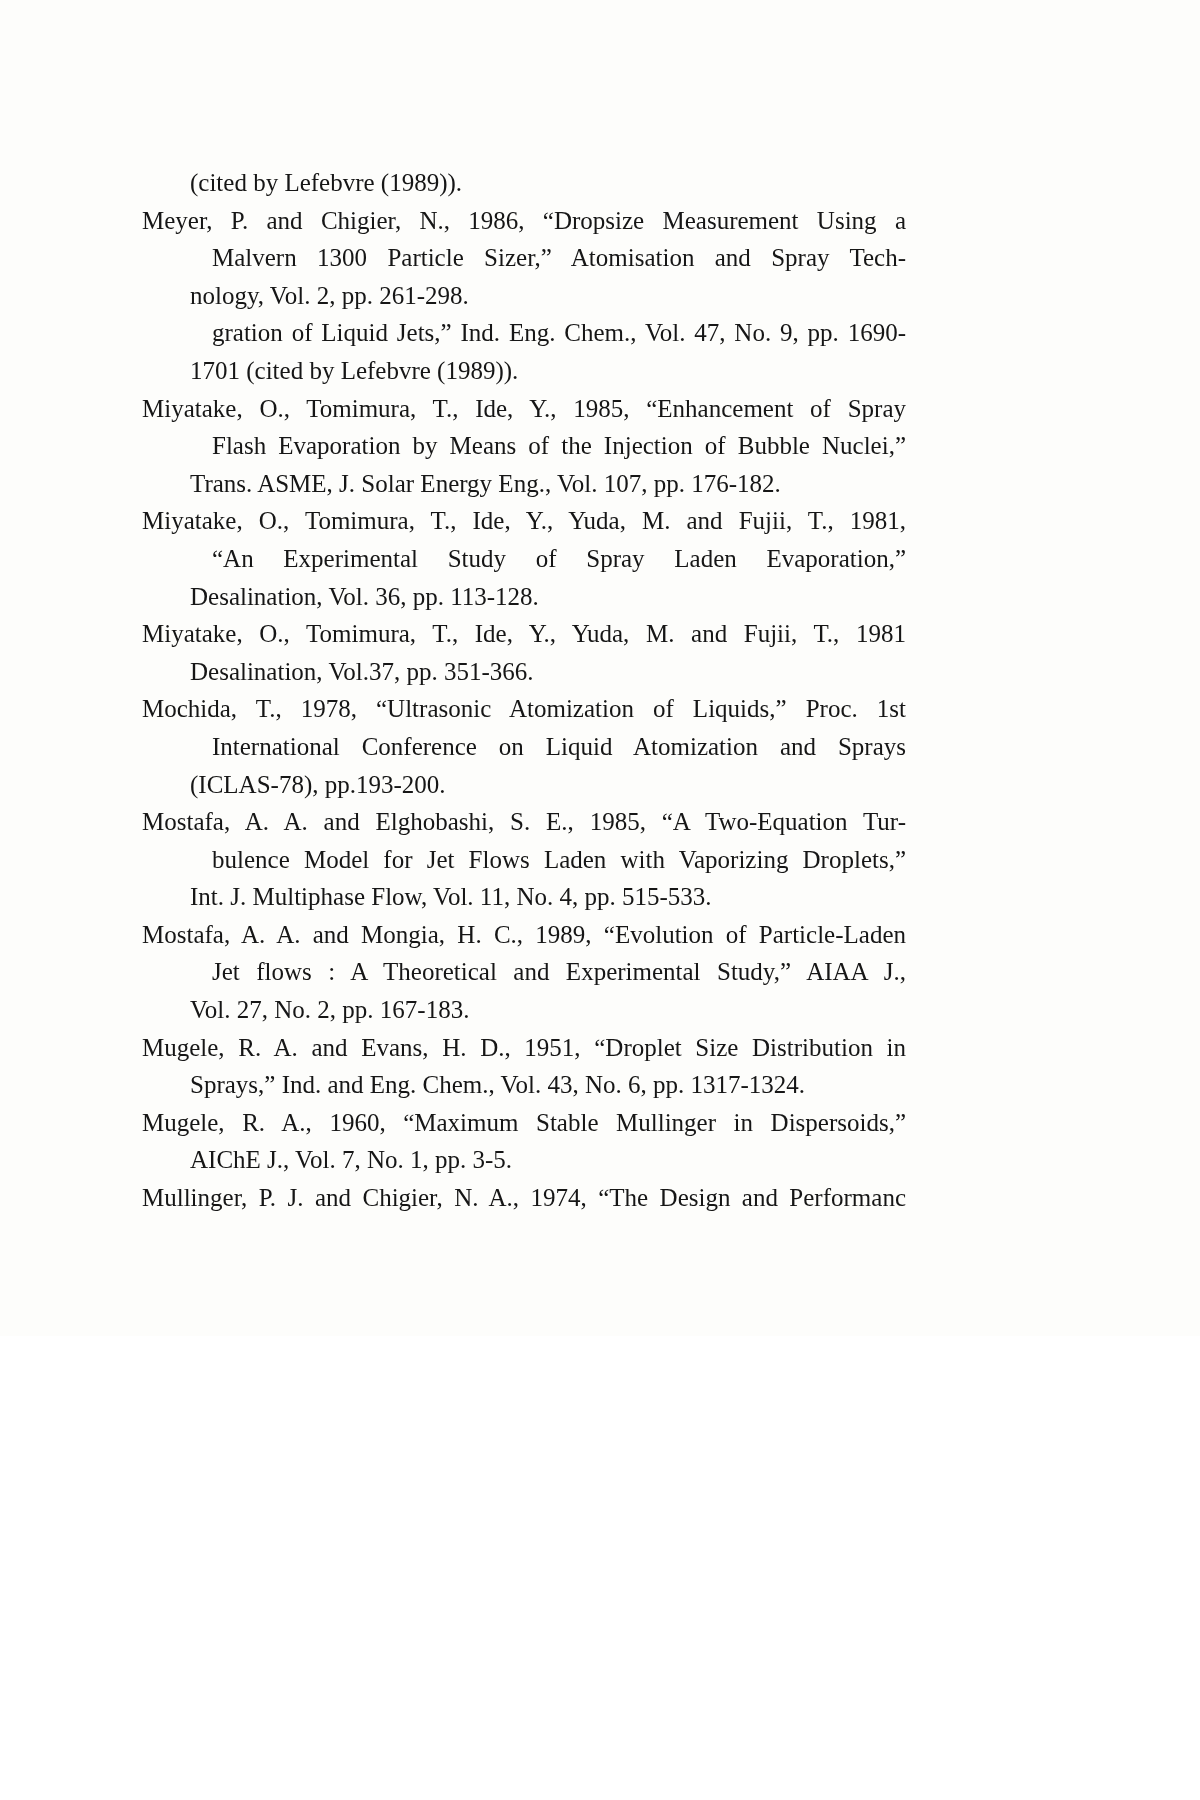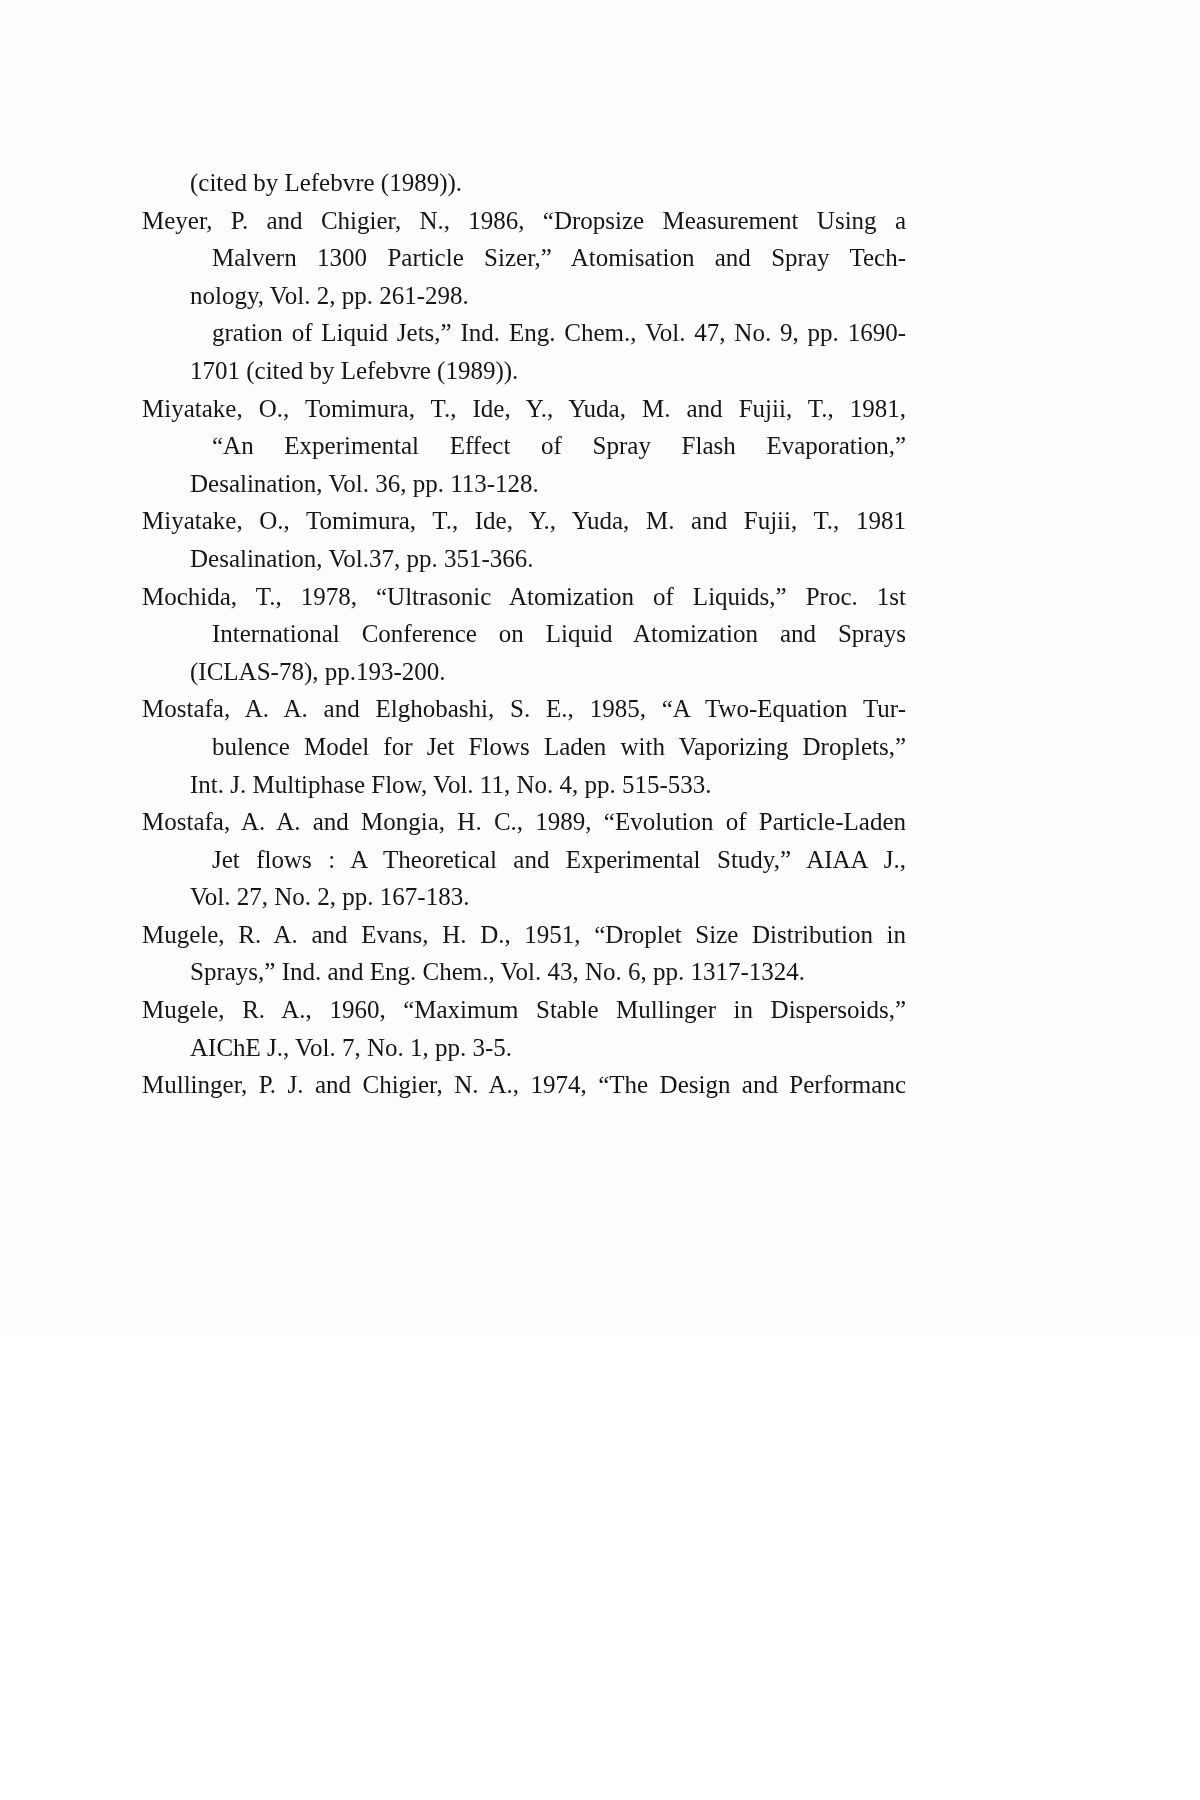--- a/index.html
+++ b/index.html
@@ -58,24 +58,29 @@
       <div class="line j">Meyer, P. and Chigier, N., 1986, “Dropsize Measurement Using a</div>
       <div class="line cont j">Malvern 1300 Particle Sizer,” Atomisation and Spray Tech-</div>
       <div class="line cont">nology, Vol. 2, pp. 261-298.</div>
     </div>
 
     <div class="ref">
       <div class="line cont j">gration of Liquid Jets,” Ind. Eng. Chem., Vol. 47, No. 9, pp. 1690-</div>
       <div class="line cont">1701 (cited by Lefebvre (1989)).</div>
     </div>
 
+    <div class="ref">
+      <div class="line j">Miyatake, O., Tomimura, T., Ide, Y., 1985, “Enhancement of Spray</div>
+      <div class="line cont j">Flash Evaporation by Means of the Injection of Bubble Nuclei,”</div>
+      <div class="line cont">Trans. ASME, J. Solar Energy Eng., Vol. 107, pp. 176-182.</div>
+    </div>
 
     <div class="ref">
       <div class="line j">Miyatake, O., Tomimura, T., Ide, Y., Yuda, M. and Fujii, T., 1981,</div>
-      <div class="line cont j">“An Experimental Effect of Spray Flash Evaporation,”</div>
+      <div class="line cont j">“An Experimental Study of Spray Laden Evaporation,”</div>
       <div class="line cont">Desalination, Vol. 36, pp. 113-128.</div>
     </div>
 
     <div class="ref">
       <div class="line j">Miyatake, O., Tomimura, T., Ide, Y., Yuda, M. and Fujii, T., 1981</div>
       <div class="line cont">Desalination, Vol.37, pp. 351-366.</div>
     </div>
 
     <div class="ref">
       <div class="line j">Mochida, T., 1978, “Ultrasonic Atomization of Liquids,” Proc. 1st</div>

